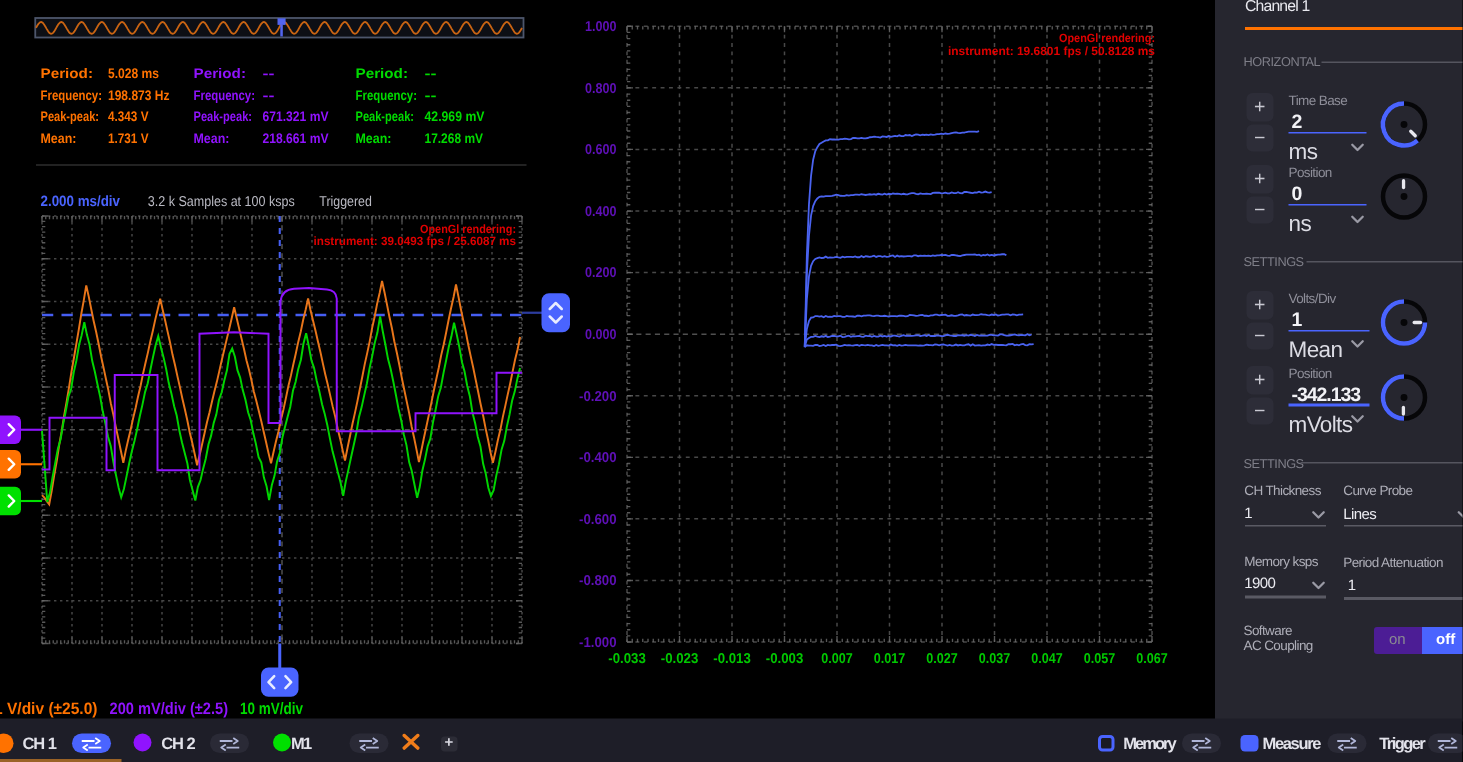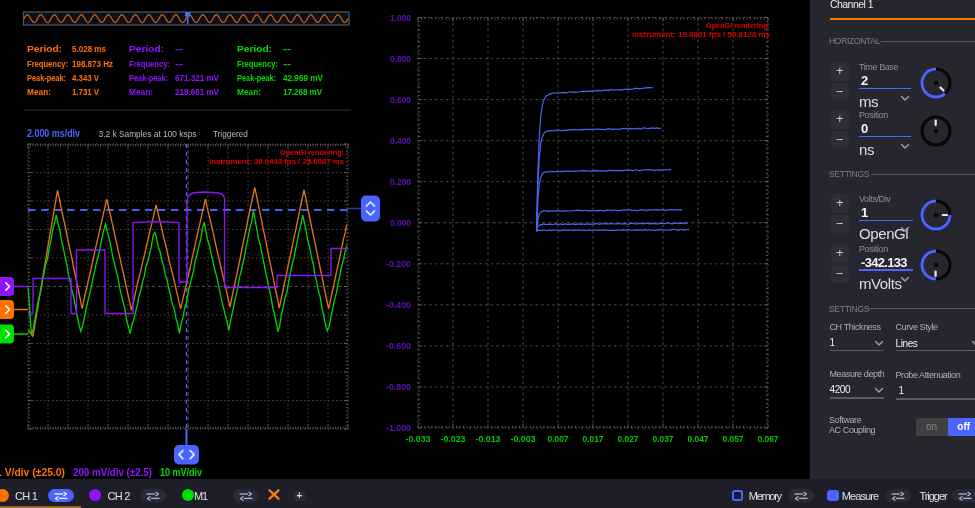--- a/index.html
+++ b/index.html
@@ -15,29 +15,29 @@
    color:#c9c9d2;font-size:13px;line-height:17.5px;text-align:center}
  .lab {position:absolute;font-size:9px;letter-spacing:-0.4px;color:#8e8e99}
  .val {position:absolute;font-size:13px;font-weight:bold;color:#f2f2f6}
  .ul {position:absolute;height:1.5px}
  .ul.blue {background:#4a64ff}
  .ul.gray {background:#5a5a64}
  .unit {position:absolute;font-size:15px;letter-spacing:-0.4px;color:#dcdce4}
  .knob {position:absolute}
  .slab {position:absolute;font-size:9px;letter-spacing:-0.4px;color:#aeaeb8;line-height:9.5px}
  .sval {position:absolute;font-size:10px;letter-spacing:-0.4px;color:#ececf2}
- #togon {position:absolute;left:105.5px;top:417.5px;width:32px;height:18px;background:#404040;
+ #togon {position:absolute;left:105.5px;top:417.5px;width:32px;height:18px;background:#4c1d95;
    border-radius:2px 0 0 2px;color:#8a8a92;font-size:10px;text-align:center;line-height:18px}
  #togoff {position:absolute;left:137.5px;top:417.5px;width:32.5px;height:18px;background:#4a64ff;
    border-radius:0 2px 2px 0;color:#fff;font-weight:bold;font-size:10px;text-align:center;line-height:18px}
  #sbar {position:absolute;left:176.5px;top:21px;width:4.5px;height:408px;background:#1a1a21}
  #bbar {position:absolute;left:0;top:479px;width:975px;height:29px;background:#1e1e28}
  #bbar > * {}
  .dot {position:absolute;top:9.5px;width:13px;height:13px;border-radius:50%}
- .btxt {position:absolute;top:10.5px;font-size:11px;font-weight:normal;color:#e2e2ea}
+ .btxt {position:absolute;top:10.5px;font-size:11px;font-weight:bold;color:#e2e2ea}
  .pill {position:absolute;top:10px;width:26px;height:13px;border-radius:6.5px;
    display:flex;align-items:center;justify-content:center}
  .bluep {background:#4a64ff}
  .darkp {background:#2a2a36}
  #plus {position:absolute;left:293.8px;top:11.5px;width:11px;height:10.5px;background:#2c2c36;
    border-radius:2.5px;color:#d8d8e0;font-size:10px;line-height:10px;text-align:center;font-weight:bold}
  #cursbox {position:absolute;left:731.8px;top:10.5px;width:11.5px;height:11.5px;border:2.2px solid #4a64ff;
    border-radius:3px;background:#1a1a24}
  #measbox {position:absolute;left:827px;top:10.5px;width:11.5px;height:11.5px;background:#4a64ff;border-radius:3px}
  #activetab {position:absolute;left:0;top:27px;width:81px;height:2px;background:#9a6226}
@@ -233,21 +233,21 @@
         <line x1="17.7" y1="7.5" x2="17.7" y2="12" stroke="#e8e8ee" stroke-width="2.2" stroke-linecap="round"></line>
         <circle cx="18" cy="18" r="2.3" fill="#060608"></circle>
       </svg>
  <div class="sech" style="top:169px">SETTINGS</div>
       <div class="secl" style="left:61px;top:173.5px;width:109px"></div>
  <div class="pmb" style="left:21px;top:194px">+</div>
       <div class="pmb" style="left:21px;top:214.5px">−</div>
  <div class="lab" style="left:49px;top:193.5px">Volts/Div</div>
  <div class="val" style="left:51px;top:204.5px">1</div>
  <div class="ul blue" style="left:49px;top:219.5px;width:54px"></div>
- <div class="unit" style="left:49px;top:224.5px">OpenGl</div>
+ <div class="unit" style="left:49px;top:224.5px">Mean</div>
  <svg style="position:absolute;left:90px;top:226px" width="10" height="7">
         <path d="M1.5,1.5 L5,5 L8.5,1.5" stroke="#9a9aa5" stroke-width="1.5" fill="none" stroke-linecap="round" stroke-linejoin="round"></path>
       </svg>
  <svg class="knob" style="left:108px;top:197px" width="36" height="36">
         <circle cx="18" cy="18" r="14" fill="none" stroke="#060608" stroke-width="3"></circle>
         <path d="M18,4 A14,14 0 1 0 32,18" fill="none" stroke="#4a64ff" stroke-width="3"></path>
         <line x1="24.8" y1="18" x2="29" y2="18" stroke="#e8e8ee" stroke-width="2.2" stroke-linecap="round"></line>
         <circle cx="18" cy="18" r="2.3" fill="#060608"></circle>
       </svg>
  <div class="pmb" style="left:21px;top:244px">+</div>
@@ -266,33 +266,33 @@
         <circle cx="18" cy="18" r="2.3" fill="#060608"></circle>
       </svg>
  <div class="sech" style="top:303.5px">SETTINGS</div>
       <div class="secl" style="left:57px;top:308px;width:113px"></div>
  <div class="slab" style="left:19.5px;top:323px">CH Thickness</div>
  <div class="sval" style="left:19.5px;top:336.5px">1</div>
  <svg style="position:absolute;left:64px;top:340px" width="10" height="7">
         <path d="M1.5,1.5 L5,5 L8.5,1.5" stroke="#9a9aa5" stroke-width="1.5" fill="none" stroke-linecap="round" stroke-linejoin="round"></path>
       </svg>
  <div class="ul gray" style="left:19.5px;top:349.5px;width:54px"></div>
- <div class="slab" style="left:85.5px;top:323px">Curve Style</div>
+ <div class="slab" style="left:85.5px;top:323px">Curve Probe</div>
  <div class="sval" style="left:85.5px;top:337.5px">Lines</div>
  <svg style="position:absolute;left:161px;top:340px" width="10" height="7">
         <path d="M1.5,1.5 L5,5 L8.5,1.5" stroke="#9a9aa5" stroke-width="1.5" fill="none" stroke-linecap="round" stroke-linejoin="round"></path>
       </svg>
  <div class="ul gray" style="left:85.5px;top:349.5px;width:84px"></div>
- <div class="slab" style="left:19.5px;top:370px">Measure depth</div>
- <div class="sval" style="left:19.5px;top:383.5px">4200</div>
+ <div class="slab" style="left:19.5px;top:370px">Memory ksps</div>
+ <div class="sval" style="left:19.5px;top:383.5px">1900</div>
  <svg style="position:absolute;left:64px;top:387px" width="10" height="7">
         <path d="M1.5,1.5 L5,5 L8.5,1.5" stroke="#9a9aa5" stroke-width="1.5" fill="none" stroke-linecap="round" stroke-linejoin="round"></path>
       </svg>
  <div class="ul gray" style="left:19.5px;top:397px;width:54px"></div>
- <div class="slab" style="left:85.5px;top:371px">Probe Attenuation</div>
+ <div class="slab" style="left:85.5px;top:371px">Period Attenuation</div>
  <div class="sval" style="left:88.5px;top:384.5px">1</div>
  <div class="ul gray" style="left:85.5px;top:398px;width:84px"></div>
  <div class="slab" style="left:19px;top:416px">Software<br>AC Coupling</div>
  <div id="togon">on</div>
       <div id="togoff">off</div>
  <div id="sbar"></div>
 </div>
 
 <div id="bbar">
  <div class="dot" style="left:-4px;background:#ff7200"></div>

